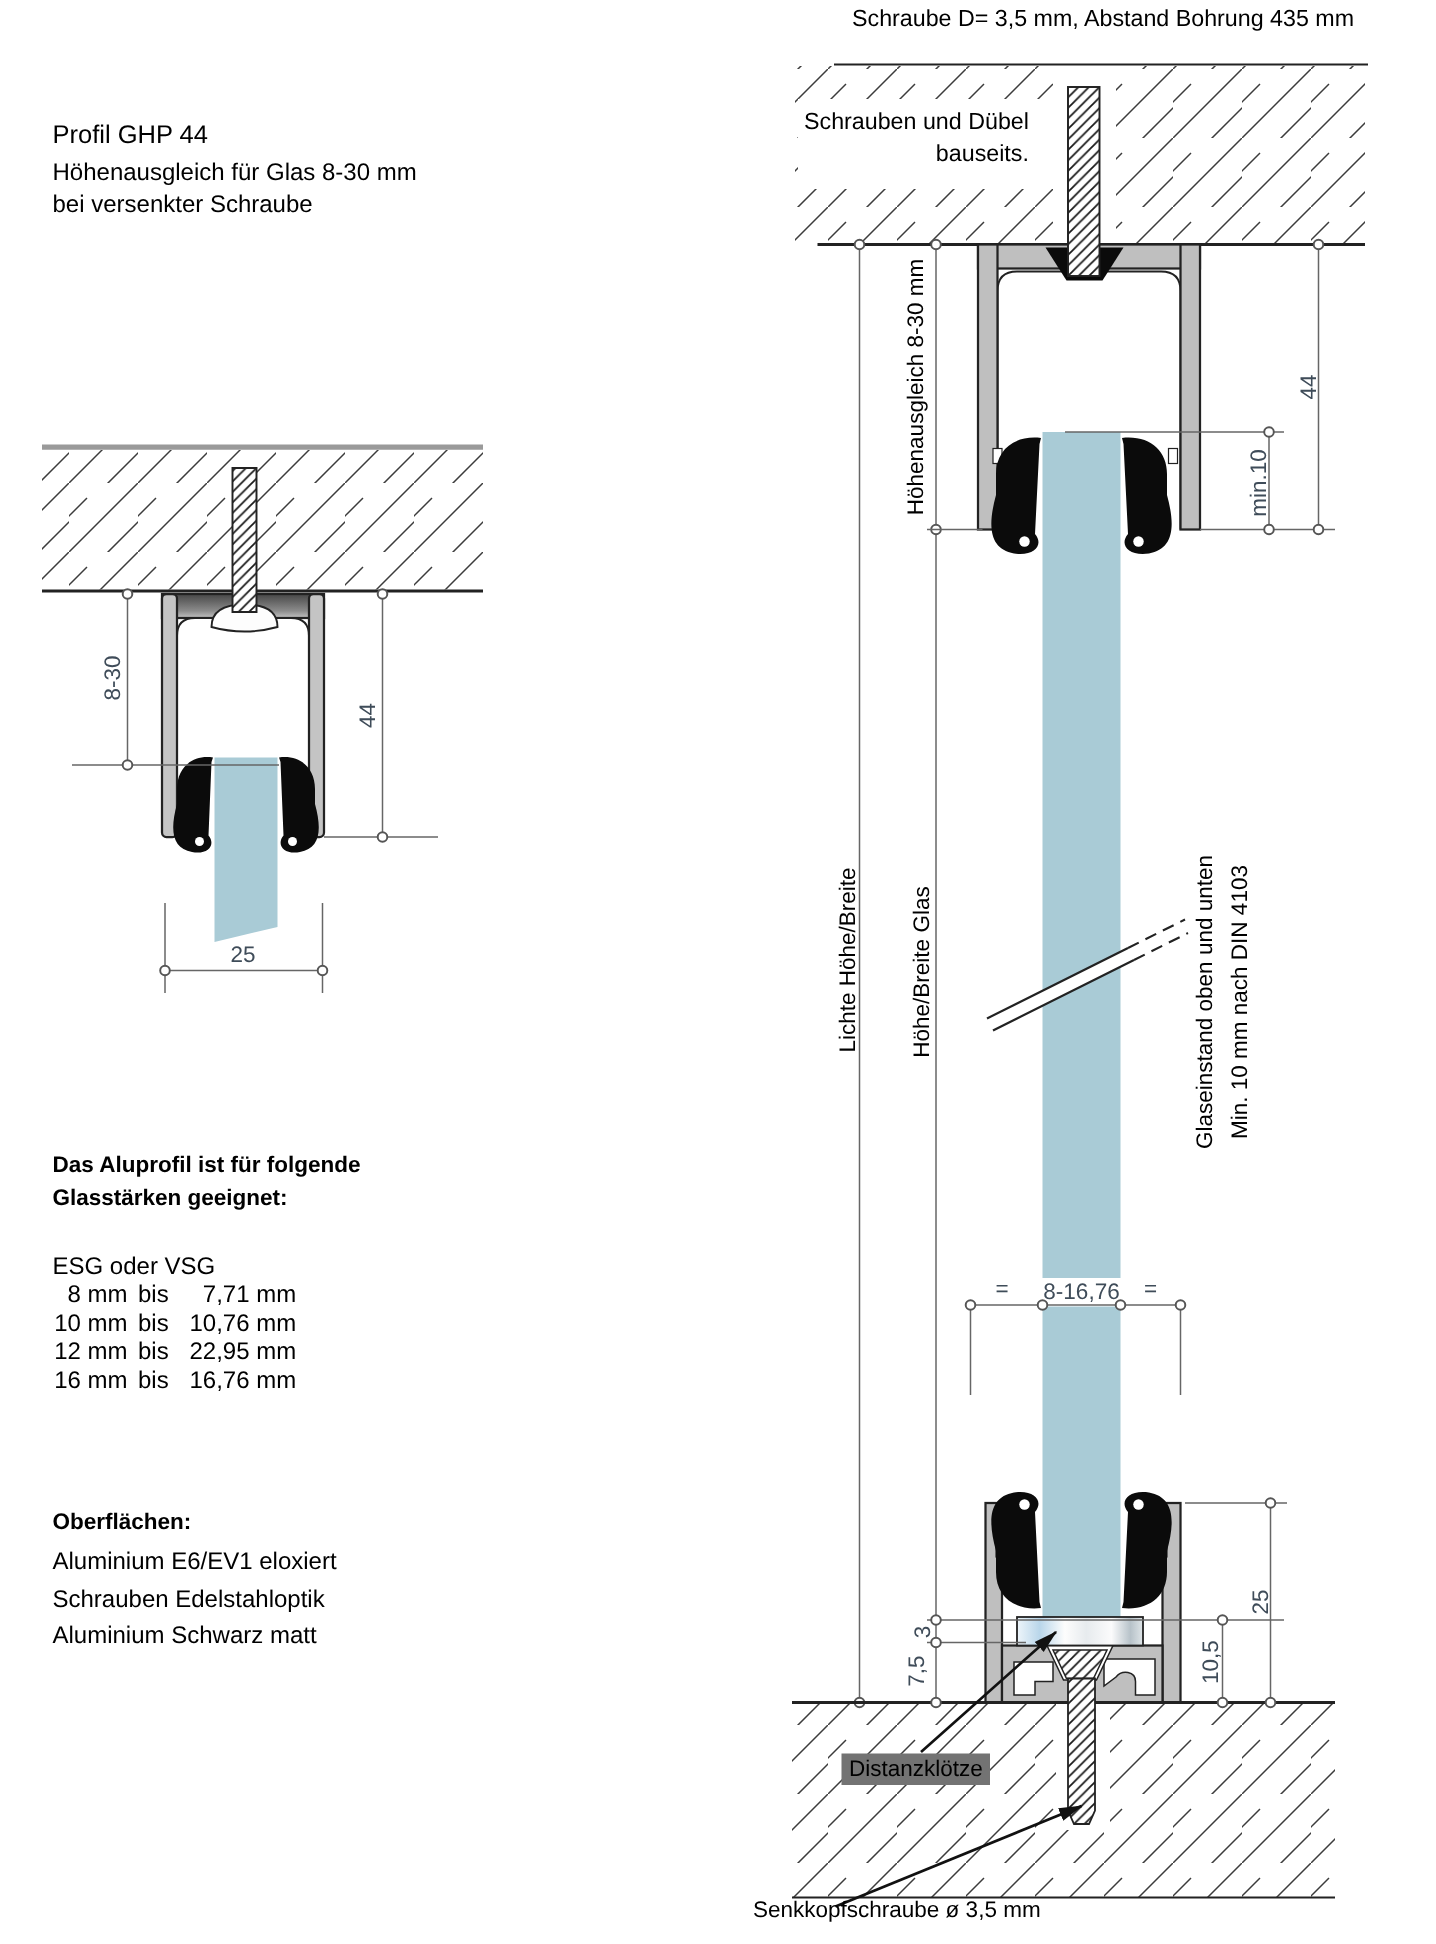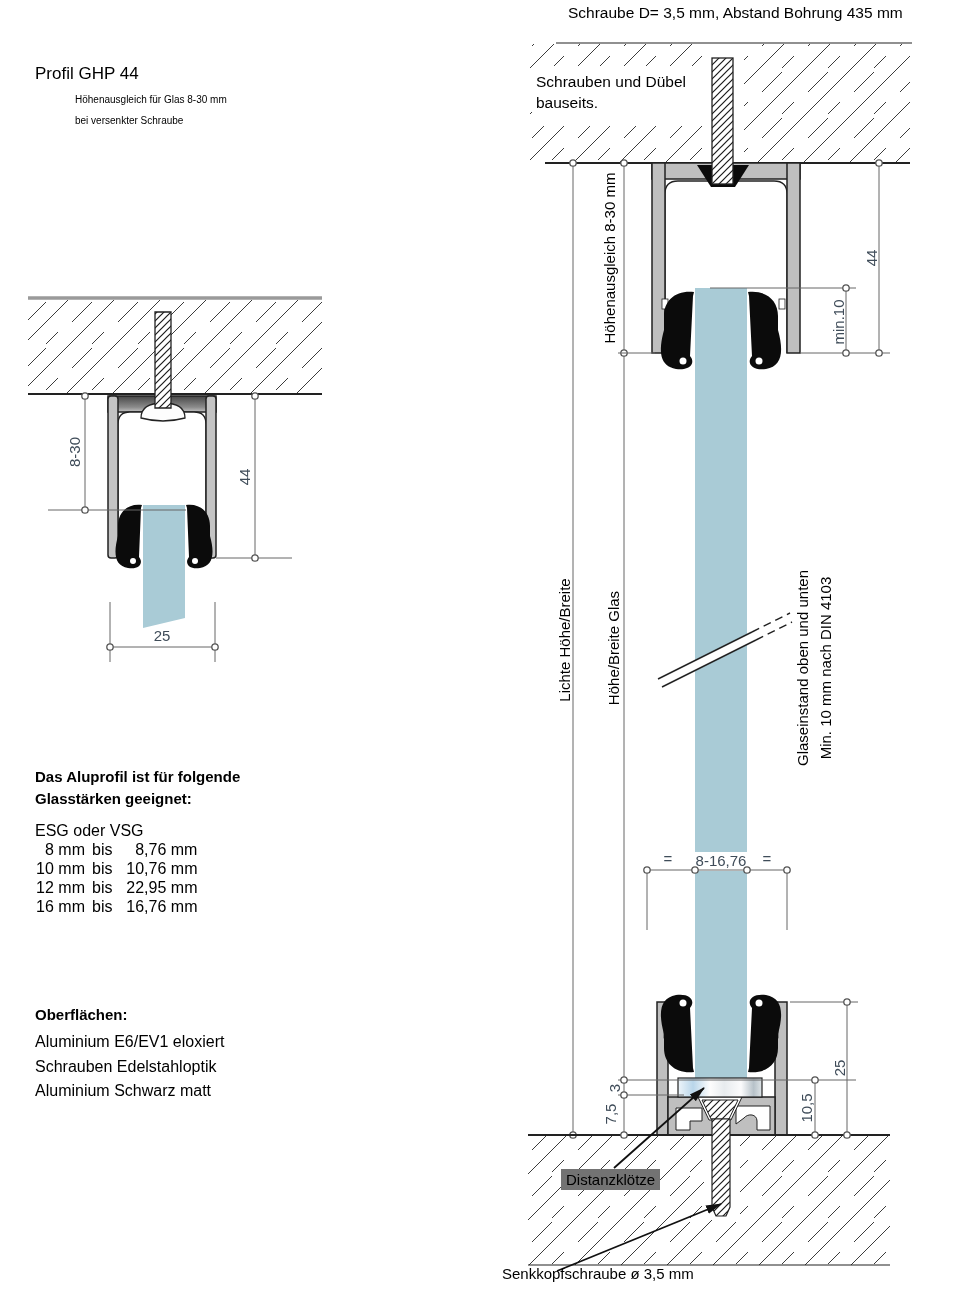--- a/index.html
+++ b/index.html
@@ -1,35 +1,35 @@
 <!DOCTYPE html>
 <html style="--glass: #a9cbd6; --profile: #bfbfbf; --gasket: #0b0b0b; --dim_text: #3f4c59;"><head>
 <meta charset="utf-8">
 <style>
   html,body{margin:0;padding:0;background:#fff;}
   #page{position:relative;width:957px;height:1296px;background:#fff;overflow:hidden;
         font-family:"Liberation Sans",sans-serif;color:#000;}
   #drawing{position:absolute;left:0;top:0;z-index:0;}
   .lbl{position:absolute;white-space:nowrap;z-index:2;}
   .header-right{left:552px;top:4px;font-size:15.5px;margin-left:16px;}
-  .title-block{left:35px;top:64px;}
+  .title-block{left:35px;top:80px;}
   .title-main{font-size:17px;margin-bottom:5px;}
-  .title-sub{font-size:10px;line-height:21px;margin-left:40px;}
+  .title-sub{font-size:16px;line-height:21px;}
   .glass-block{left:35px;top:766px;}
   .bold-head{font-weight:bold;font-size:15px;line-height:22px;}
-  .glass-types{font-size:16px;margin-top:12px;}
+  .glass-types{font-size:16px;margin-top:26px;}
   .glass-rows{font-size:16px;line-height:19px;}
   .grow{display:flex;}
   .grow .c1{width:50px;text-align:right;}
   .grow .c2{margin:0 7px;}
   .grow .c3{width:78px;text-align:right;}
   .surfaces-block{left:35px;top:1004px;}
   .surf-item{font-size:16px;line-height:24.5px;}
   .surf-list{margin-top:4px;}
-  .note-schrauben{left:534px;top:70px;font-size:15.5px;line-height:21px;background:#fff;padding:1px 8px 2px 2px;}
+  .note-schrauben{left:534px;top:70px;font-size:15.5px;line-height:21px;background:#fff;padding:1px 8px 2px 2px;text-align:right;}
   .label-distanz{left:561px;top:1169px;font-size:15px;background:#737373;padding:2px 5px;}
   .label-senk{left:502px;top:1265px;font-size:15px;}
   svg text{font-family:"Liberation Sans",sans-serif;}
   .dimnum{font-size:15px;fill:var(--dim_text);}
   .dimword{font-size:15px;fill:#000;}
   .glass-fill{fill:var(--glass);}
   .profile-fill{fill:var(--profile);stroke:#222;stroke-width:1.5;}
   .gasket{fill:var(--gasket);stroke:none;}
   .dimline{stroke:#666;stroke-width:1;fill:none;}
   .dm{fill:#fff;stroke:#555;stroke-width:1.3;}
@@ -226,21 +226,21 @@
 </div>
 
 <div class="lbl glass-block">
   <div class="bold-head">Das Aluprofil ist für folgende</div>
   <div class="bold-head">Glasstärken geeignet:</div>
   <div class="glass-types">ESG oder VSG</div>
   <div class="glass-rows">
     <div class="grow">
       <span class="c1">8 mm</span>
       <span class="c2">bis</span>
-      <span class="c3">8,76 mm</span>
+      <span class="c3">7,71 mm</span>
     </div>
     <div class="grow">
       <span class="c1">10 mm</span>
       <span class="c2">bis</span>
       <span class="c3">10,76 mm</span>
     </div>
     <div class="grow">
       <span class="c1">12 mm</span>
       <span class="c2">bis</span>
       <span class="c3">22,95 mm</span>

